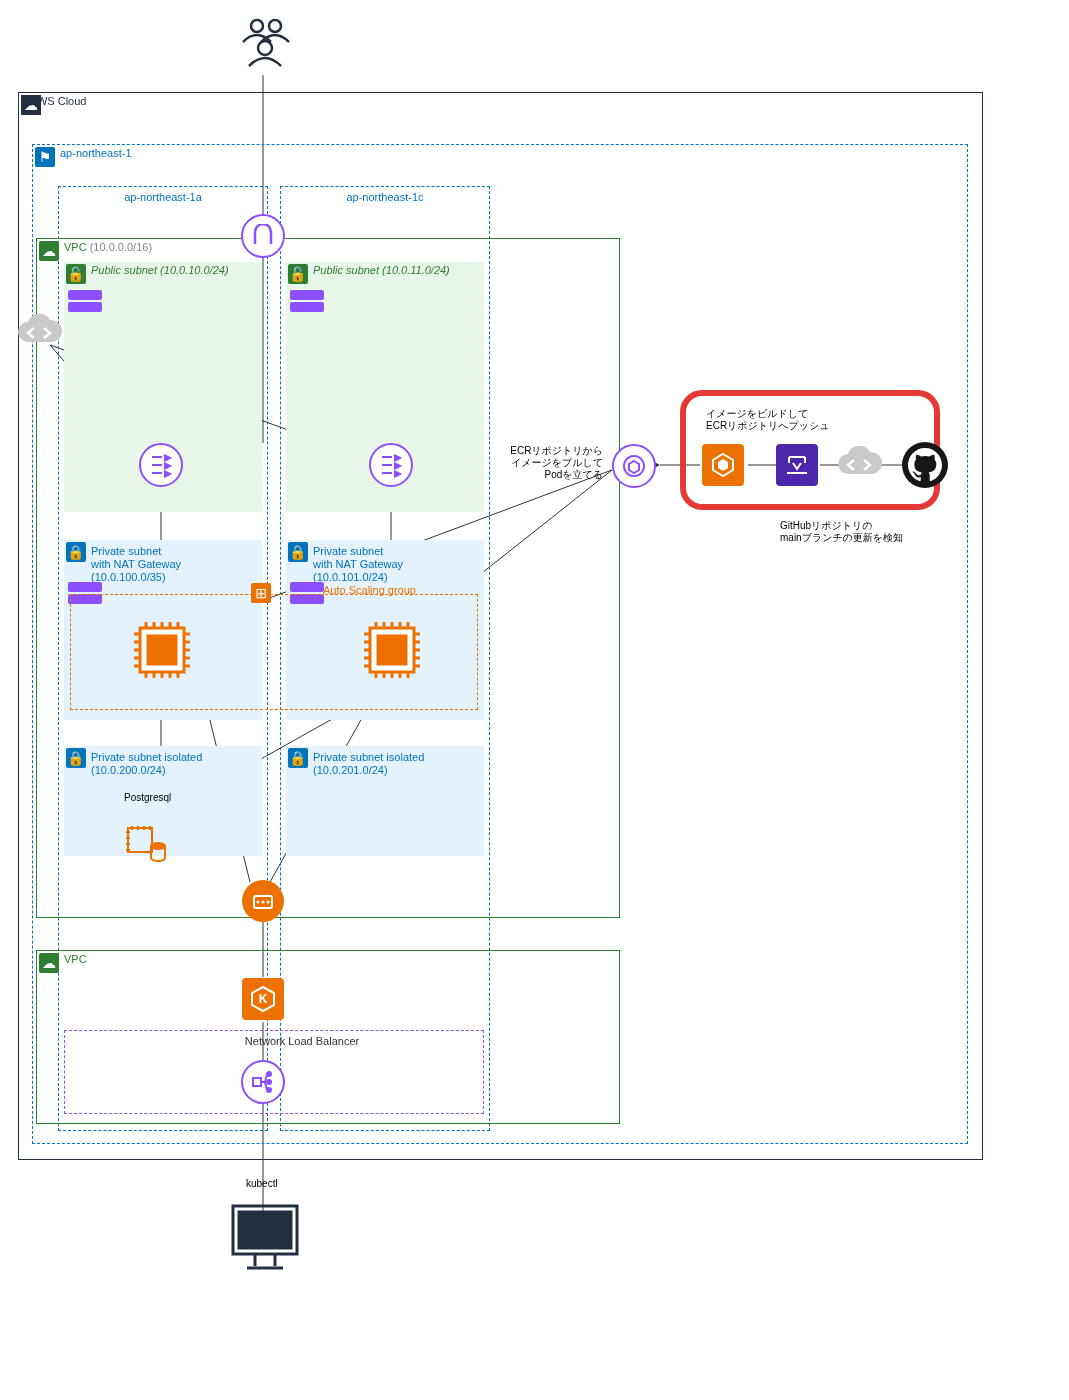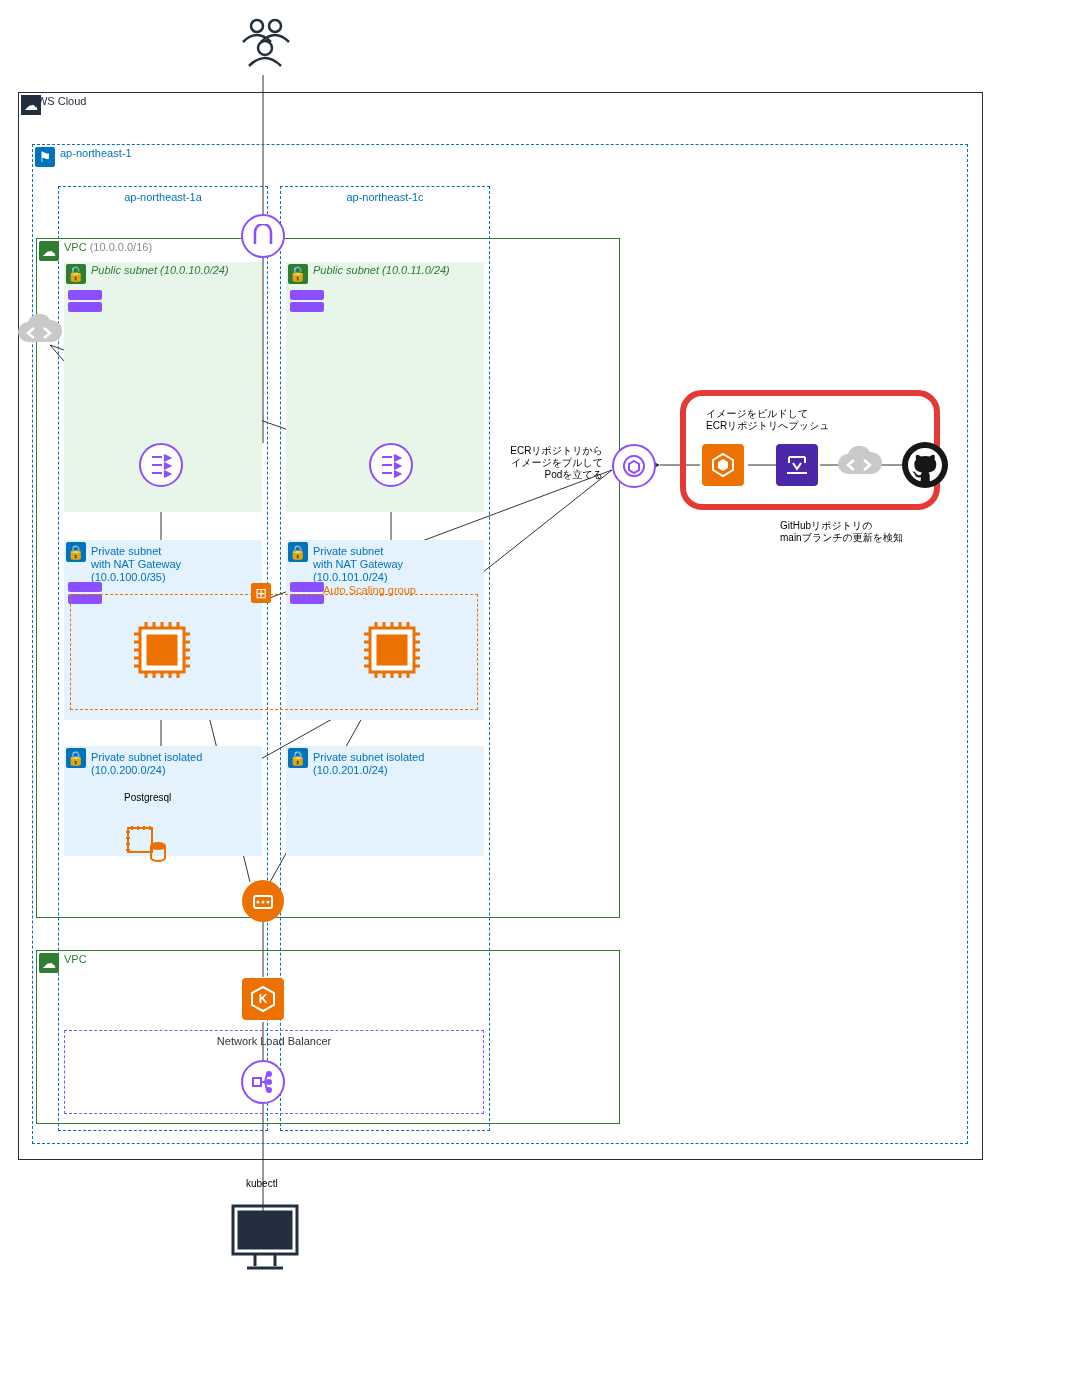--- a/index.html
+++ b/index.html
@@ -326,21 +326,21 @@
   <div class="group-label">VPC</div>
 </div>
 
 <div class="icon-box svc-orange" style="left:242px; top:978px;">
   <svg width="28" height="28" viewBox="0 0 28 28">
       <polygon points="14,2 25,8 25,20 14,26 3,20 3,8" fill="none" stroke="#fff" stroke-width="2"></polygon>
       <text x="14" y="18" text-anchor="middle" fill="#fff" font-size="12" font-weight="bold">K</text>
     </svg>
 </div>
 
-<div class="group-box nlb-box" style="left:64px; top:1030px; width:420px; height:84px;">
+<div class="group-box nlb-box" style="left:64px; top:1030px; width:420px; height:84px;padding-left:28px;">
   <div class="nlb-label">Network Load Balancer</div>
 </div>
 
 <div class="icon-circle" style="left:241px; top:1060px;">
   <svg width="26" height="26" viewBox="0 0 26 26">
       <g stroke="#8C4FFF" stroke-width="2" fill="none">
     <rect x="3" y="9" width="8" height="8"></rect>
         <circle cx="19" cy="5" r="2" fill="#8C4FFF"></circle>
         <circle cx="19" cy="13" r="2" fill="#8C4FFF"></circle>
         <circle cx="19" cy="21" r="2" fill="#8C4FFF"></circle>

